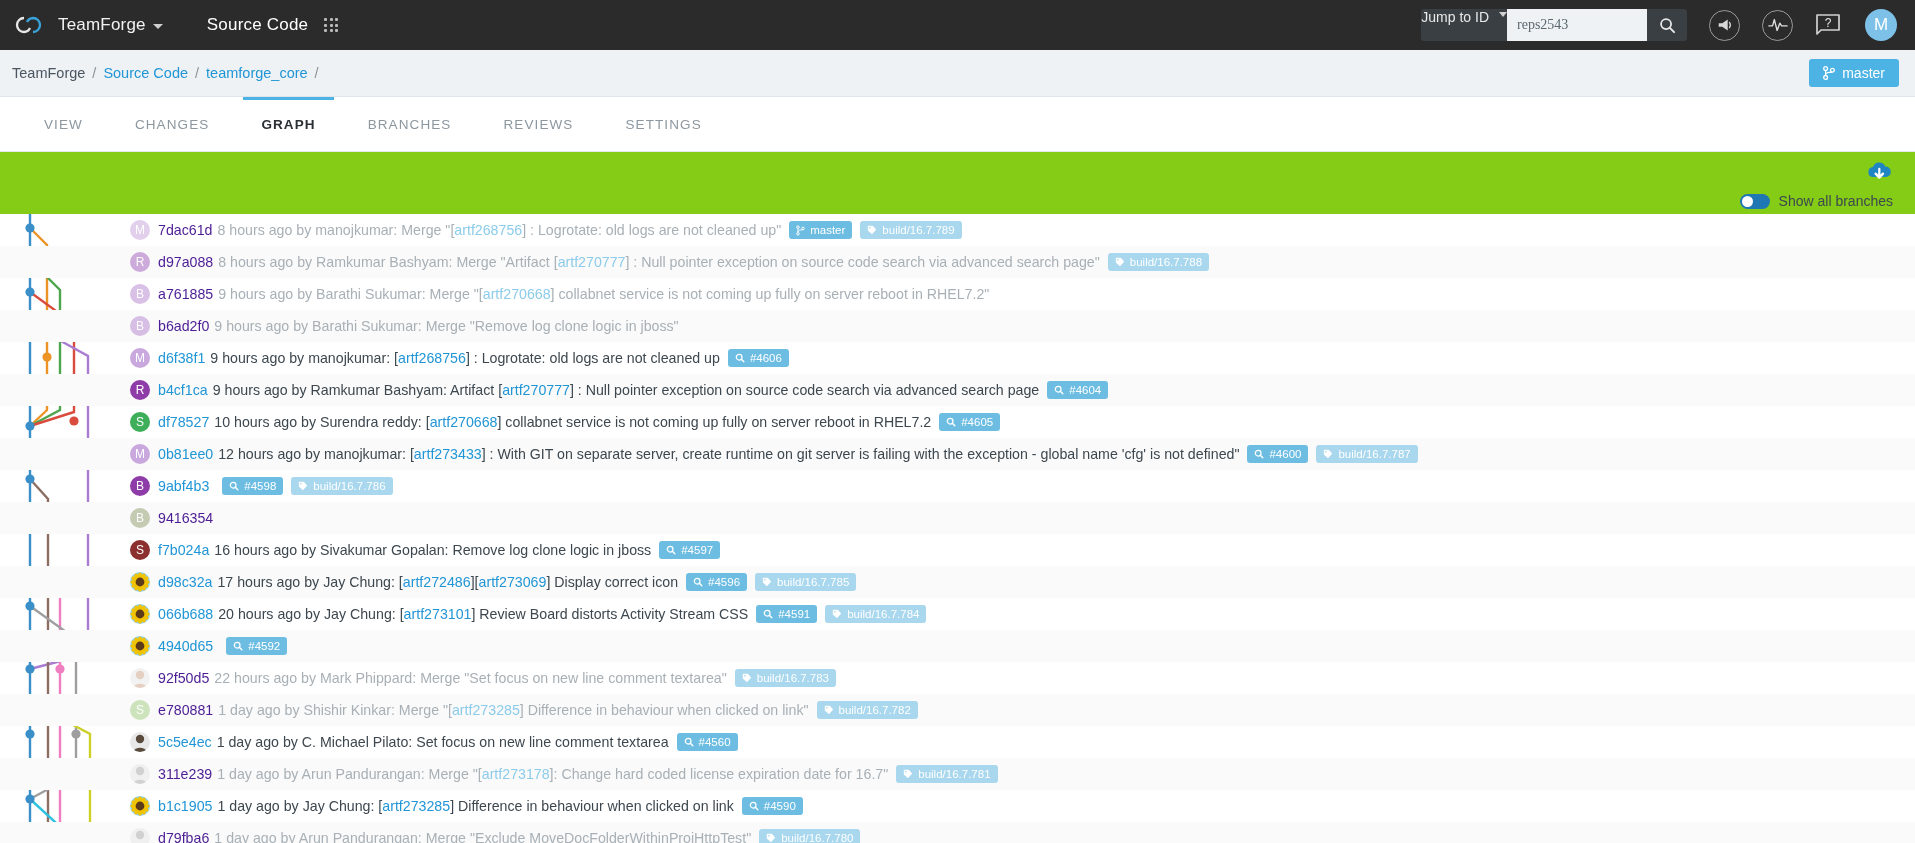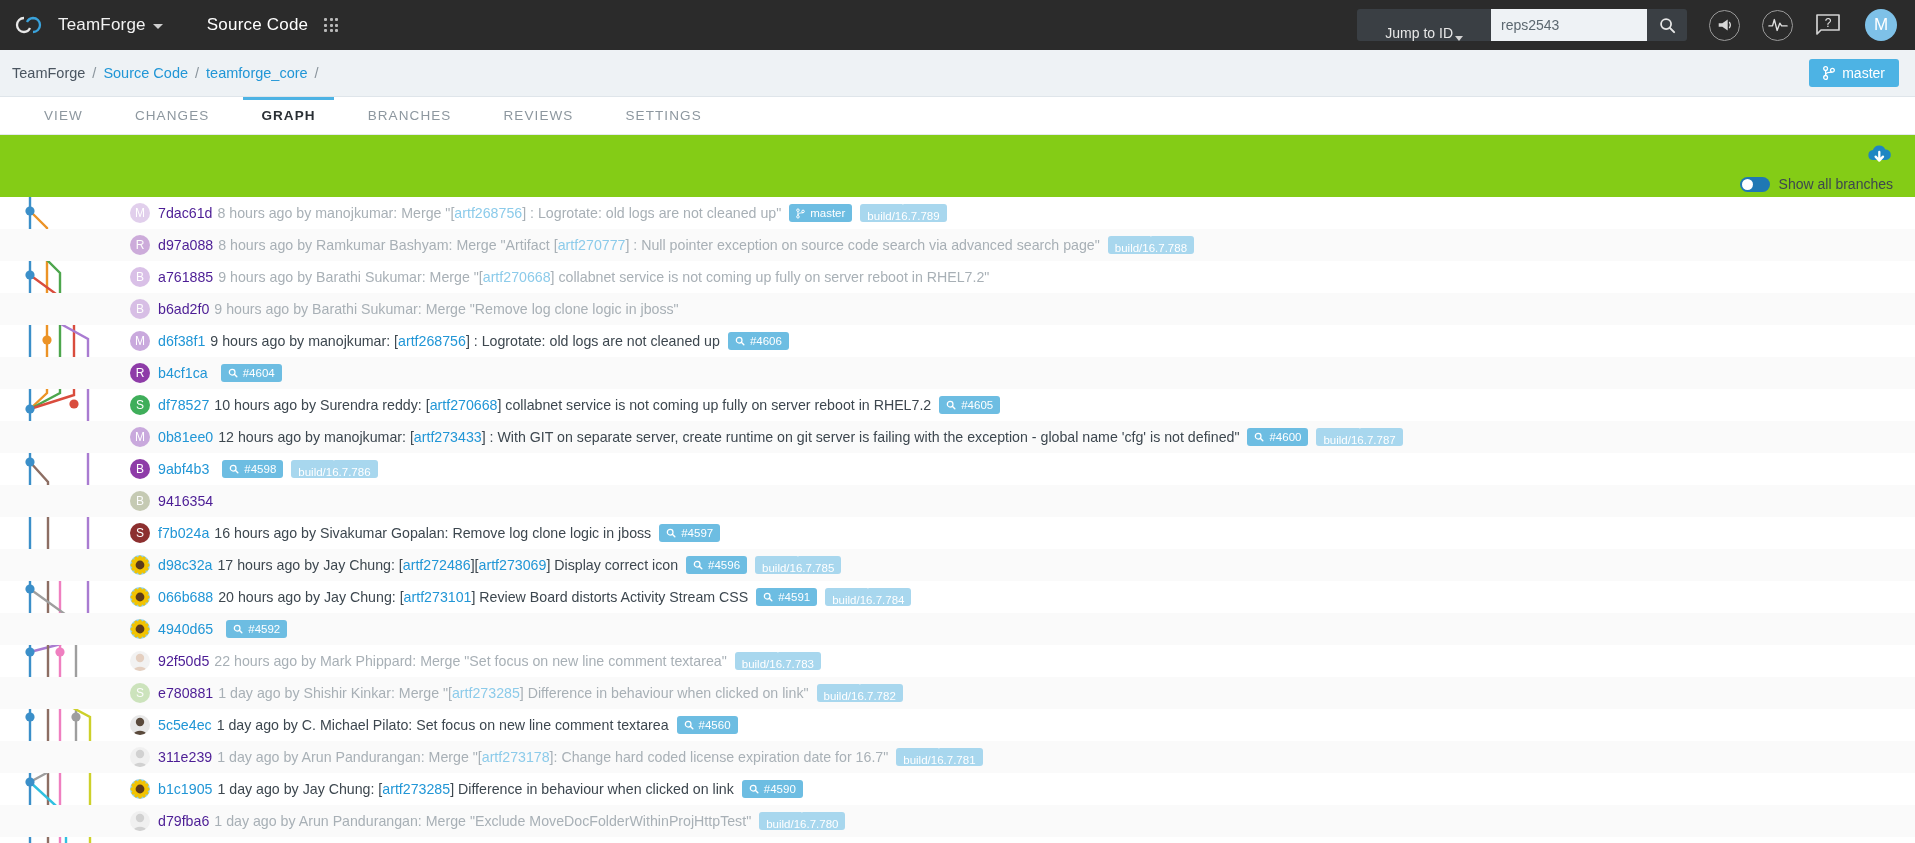--- a/index.html
+++ b/index.html
@@ -40,33 +40,33 @@
     grid-template-rows: repeat(3, 3px);
     gap: 2.5px; cursor: pointer;
   }
   .grid-icon i { display: block; width: 3px; height: 3px; background: #b9b9b9; border-radius: 1px; }
 
   .topbar-right {
     margin-left: auto; display: flex; align-items: center; gap: 0;
   }
   .jump-btn {
     background: #3a3f44; color: #e8e8e8; font-size: 14px;
-    height: 32px; display: flex; align-items: flex-end; gap: 2px;
-    padding: 0 28px; border-radius: 3px 0 0 3px; cursor: pointer;
+    height: 32px; display: flex; align-items: flex-start; gap: 10px;
+    padding: 0 0; border-radius: 3px 0 0 3px; cursor: pointer;
     white-space: nowrap;
   }
   .jump-btn .caret {
     width: 0; height: 0; border-left: 4.5px solid transparent;
     border-right: 4.5px solid transparent; border-top: 5px solid #d2d2d2;
     margin-top: 3px;
   }
   .jump-input {
-    height: 32px; width: 156px; border: none; outline: none;
+    height: 32px; width: 140px; border: none; outline: none;
     background: #eef2f5; color: #5c6870; font-size: 14px;
-    padding: 0 10px; font-family: Liberation Sans, sans-serif;
+    padding: 0 10px; font-family: Liberation Serif, serif;
   }
   .jump-search {
     width: 40px; height: 32px; background: #3a3f44;
     display: flex; align-items: center; justify-content: center;
     border-radius: 0 3px 3px 0; cursor: pointer;
   }
   .ic-round {
     width: 31px; height: 31px; border-radius: 50%;
     border: 1.6px solid #9a9a9a; margin-left: 22px;
     display: flex; align-items: center; justify-content: center; cursor: pointer;
@@ -91,21 +91,21 @@
   .crumbbar .root { color: #4a5560; }
   .branch-btn {
     margin-left: auto; background: #4db3e4; color: #fff;
     height: 28px; border-radius: 3px; padding: 0 14px;
     display: flex; align-items: center; gap: 7px;
     font-size: 14px; cursor: pointer;
   }
 
   
   .tabbar {
-    height: 38px; background: #fff; border-bottom: 1px solid #e4e9ed;
+    height: 55px; background: #fff; border-bottom: 1px solid #e4e9ed;
     display: flex; align-items: stretch; padding-left: 18px; position: relative;
   }
   .tab {
     display: flex; align-items: center; padding: 0 26px;
     font-size: 13.5px; letter-spacing: 1.1px; color: #8d979f;
     cursor: pointer; position: relative;
   }
   .tab.active { color: #2a2f34; font-weight: bold; }
   .tab.active::before {
     content: ""; position: absolute; left: 8px; right: 8px; top: 0;
@@ -155,21 +155,21 @@
   .row.dim .sha { color: #4c1d95; }
   .row.dim .artf { color: #8ccbea; }
   .row.dim .av { opacity: .55; }
 
   .badge {
     display: inline-flex; align-items: center; gap: 5px;
     height: 18px; border-radius: 3px; padding: 0 7px;
     font-size: 11.5px; color: #ffffff; margin-left: 8px;
     background: #6dbde2; cursor: pointer; vertical-align: middle;
   }
-  .badge.soft { background: #a8d7ee; flex-direction: column; }
+  .badge.soft { background: #a8d7ee; }
   .badge.master { background: #6dbde2; }
   .badge svg { display: block; }
 </style>
 </head>
 <body>
 
 <div class="topbar">
   <span class="tf-logo">
     <svg width="34" height="26" viewBox="0 0 34 26">
       <path d="M10 6 A7 7 0 1 0 10 20 A7 7 0 0 0 16 16" fill="none" stroke="#e9e9e9" stroke-width="2.3"></path>
@@ -392,20 +392,21 @@
           <svg width="10" height="10" viewBox="0 0 12 12">
             <circle cx="5" cy="5" r="3.4" fill="none" stroke="#fff" stroke-width="1.5"></circle>
             <line x1="7.6" y1="7.6" x2="10.6" y2="10.6" stroke="#fff" stroke-width="1.7" stroke-linecap="round"></line>
           </svg>
           <span>#4606</span>
         </span>
       </div>
       <div class="row">
         <span class="av" style="background: rgb(142, 60, 168);">R</span>
         <span class="sha">b4cf1ca</span>
+        <span class="txt"><span>9 hours ago</span> <span>by Ramkumar Bashyam:</span> Artifact [<span class="artf">artf270777</span>] : Null pointer exception on source code search via advanced search page</span>
         <span class="badge ">
           <svg width="10" height="10" viewBox="0 0 12 12">
             <circle cx="5" cy="5" r="3.4" fill="none" stroke="#fff" stroke-width="1.5"></circle>
             <line x1="7.6" y1="7.6" x2="10.6" y2="10.6" stroke="#fff" stroke-width="1.7" stroke-linecap="round"></line>
           </svg>
           <span>#4604</span>
         </span>
       </div>
       <div class="row">
         <span class="av" style="background: rgb(63, 174, 90);">S</span>

